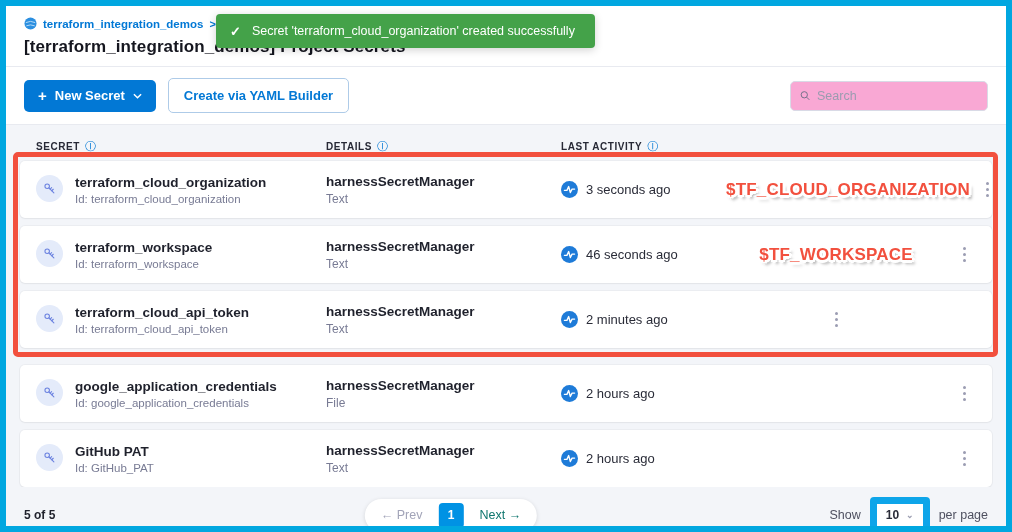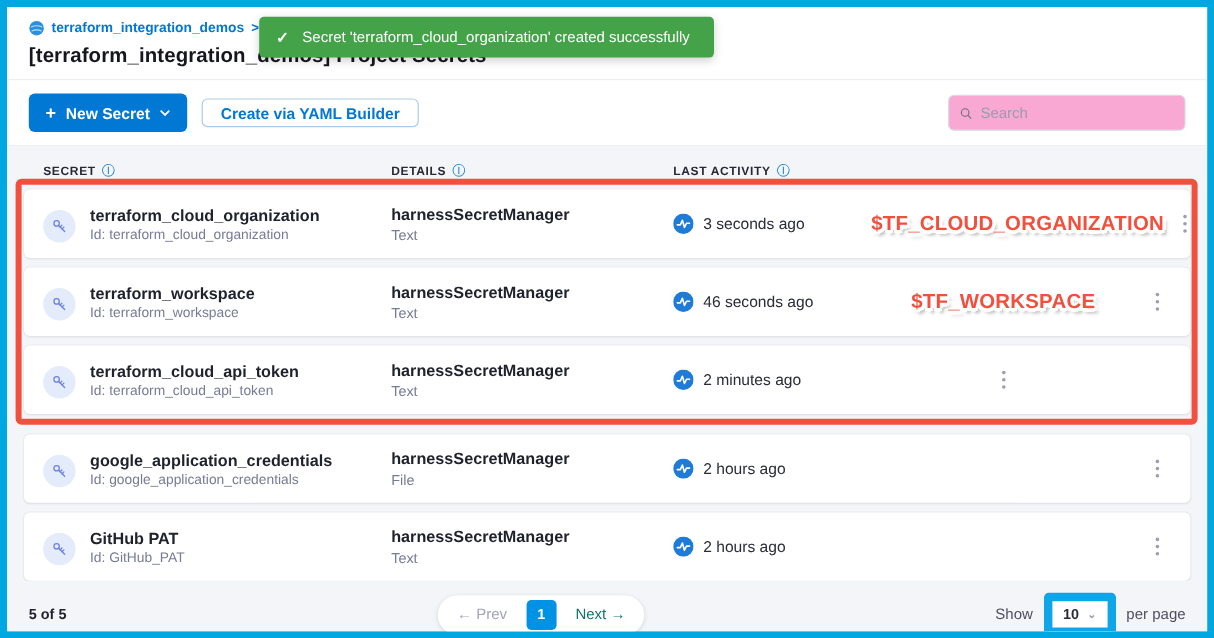--- a/index.html
+++ b/index.html
@@ -29,21 +29,21 @@
   }
   .toast .check{font-size:13px; font-weight:700;}
   
   .toolbar{display:flex; align-items:center; padding:11px 18px; background:#fff; border-bottom:1px solid #E8EAF0;}
   .btn-primary{
     display:flex; align-items:center; gap:8px; height:32px; padding:0 14px;
     background:var(--primary); color:#fff; border:none; border-radius:5px;
     font-size:13px; font-weight:700; cursor:pointer; font-family:inherit;
   }
   .btn-outline{
-    margin-left:12px; height:24px; padding:0 15px; background:#fff;
+    margin-left:12px; height:35px; padding:0 15px; background:#fff;
     color:var(--primary); border:1px solid #AECBE8; border-radius:5px;
     font-size:13px; font-weight:700; cursor:pointer; font-family:inherit;
   }
   .search-box{
     margin-left:auto; width:198px; height:30px; background:#f9a8d4;
     border:1px solid #D9DAE6; border-radius:5px;
     display:flex; align-items:center; gap:7px; padding:0 9px;
   }
   .search-box input{border:none; outline:none; flex:1; font-size:12.5px; color:#33354A; font-family:inherit; background:transparent;}
   .search-box input::placeholder{color:#9A9CB0;}
@@ -60,21 +60,21 @@
   .annotation-box{
     position:absolute; top:-9px; left:-7px; right:-6px; bottom:-9px;
     border:5px solid var(--red); border-radius:5px; pointer-events:none; z-index:6;
   }
   .secret-row{
     display:grid; grid-template-columns:290px 235px 165px 1fr 36px;
     align-items:center; height:57px; padding:0 10px 0 16px;
     background:#fff; border-radius:5px;
     box-shadow:0 0 0 1px rgba(40,41,61,.04), 0 1px 2px rgba(0,0,0,.04);
   }
-  .secret-cell{display:flex; align-items:flex-end; gap:12px;}
+  .secret-cell{display:flex; align-items:flex-start; gap:12px;}
   .key-badge{width:27px; height:27px; border-radius:50%; background:#E4EBFA; display:flex; align-items:center; justify-content:center; flex:none;}
   .secret-name{font-size:13.5px; font-weight:700; color:#1F212C;}
   .secret-id{font-size:11.5px; color:#787B94; margin-top:3px;}
   .manager-name{font-size:13.5px; font-weight:600; color:#1F212C;}
   .secret-type{font-size:12px; color:#787B94; margin-top:3px;}
   .activity-cell{display:flex; align-items:center; gap:8px; font-size:13px; color:#2A2C38;}
   .annotation-text{
     text-align:center; font-size:17px; font-weight:800; color:var(--red);
     letter-spacing:.2px; white-space:nowrap;
     text-shadow:-2px -1px 0 #fff, 2px -1px 0 #fff, -2px 2px 0 #fff, 2px 2px 0 #fff,

